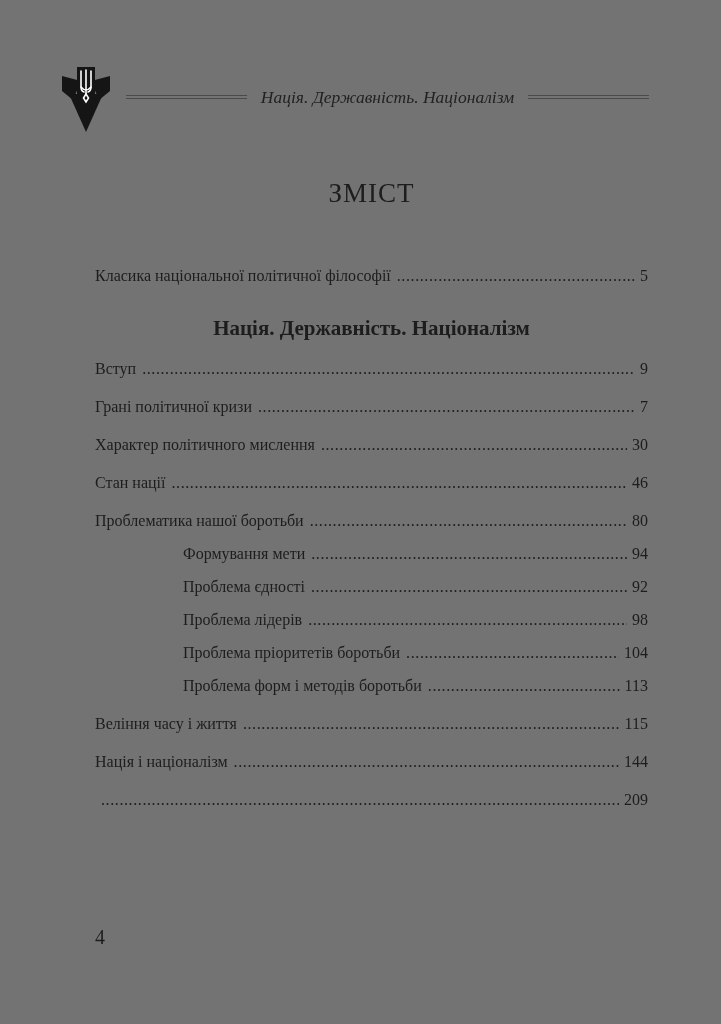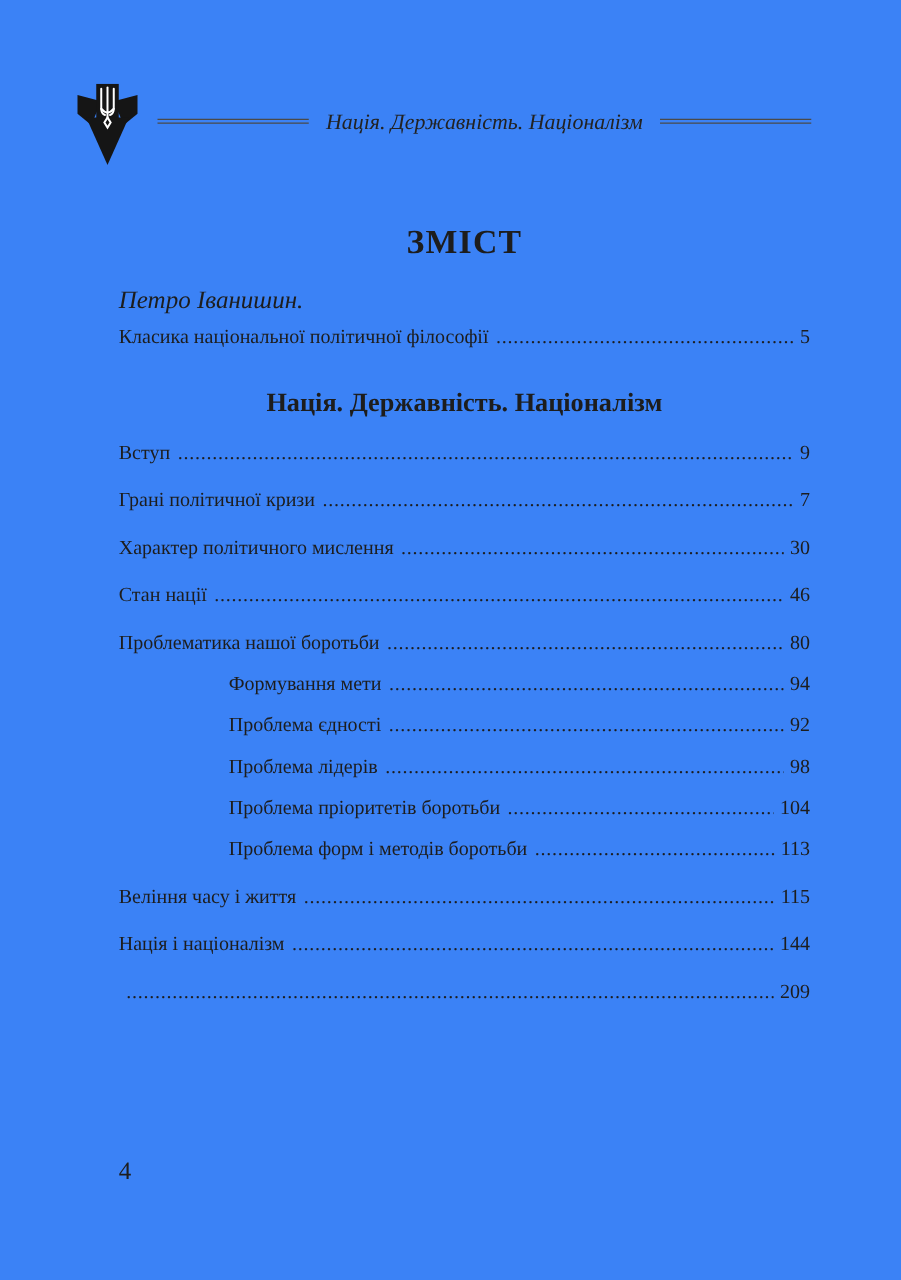--- a/index.html
+++ b/index.html
@@ -5,21 +5,21 @@
   html, body {
     margin: 0;
     padding: 0;
     background: #e8e8e8;
   }
   .page {
     position: relative;
     width: 721px;
     height: 1024px;
     margin: 0 auto;
-    background: #3b82f6;
+    background: #737373;
     font-family: "Liberation Serif", "DejaVu Serif", serif;
     color: #1d1d1d;
     overflow: hidden;
   }
 
   
   .emblem {
     position: absolute;
     left: 61px;
     top: 67px;
@@ -52,24 +52,24 @@
 
   
   .content {
     position: absolute;
     top: 178px;
     left: 95px;
     width: 553px;
   }
   .toc-title {
     text-align: center;
-    font-weight: bold;
+    font-weight: normal;
     font-size: 27px;
     letter-spacing: 1px;
-    margin: 0 0 20px 0;
+    margin: 0 0 56px 0;
   }
   .preface-author {
     font-style: italic;
     font-size: 20px;
     line-height: 22px;
     margin-bottom: 8px;
   }
   .section-heading {
     text-align: center;
     font-weight: bold;
@@ -143,21 +143,20 @@
   <div class="header-row">
     <div class="header-rule"></div>
     <div class="running-title">Нація. Державність. Націоналізм</div>
     <div class="header-rule"></div>
   </div>
 
   <div class="content">
 
     <div class="toc-title">ЗМІСТ</div>
 
-    <div class="preface-author">Петро Іванишин.</div>
 
     <div class="toc-row first">
       <span class="toc-label">Класика національної політичної філософії</span>
       <span class="dots"></span>
       <span class="page-ref">5</span>
     </div>
 
     <div class="section-heading">Нація. Державність. Націоналізм</div>
 
     <div class="toc-row">

